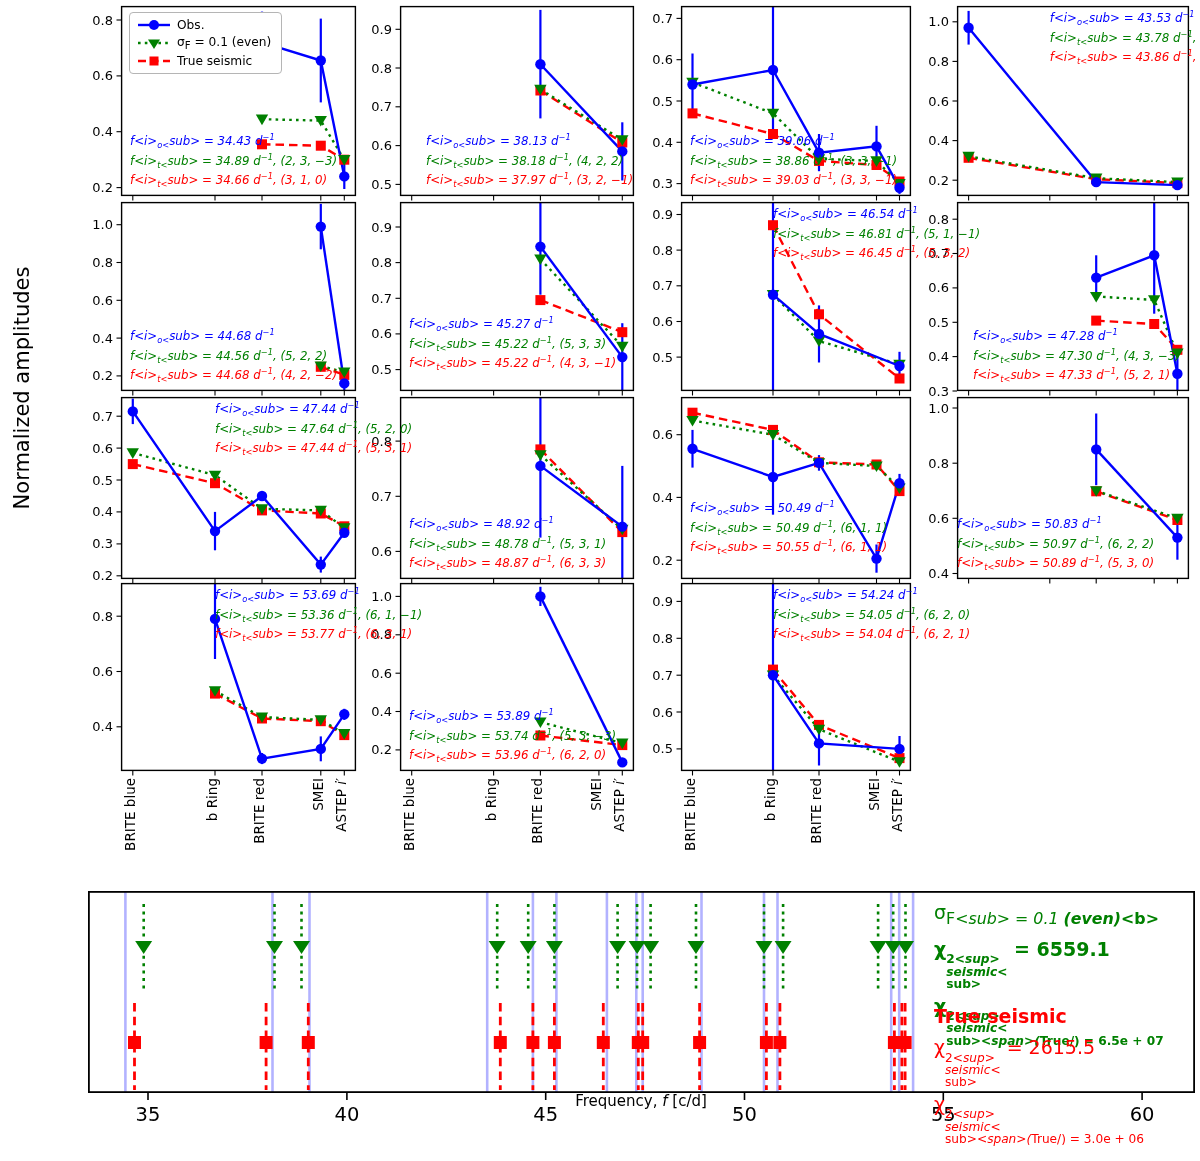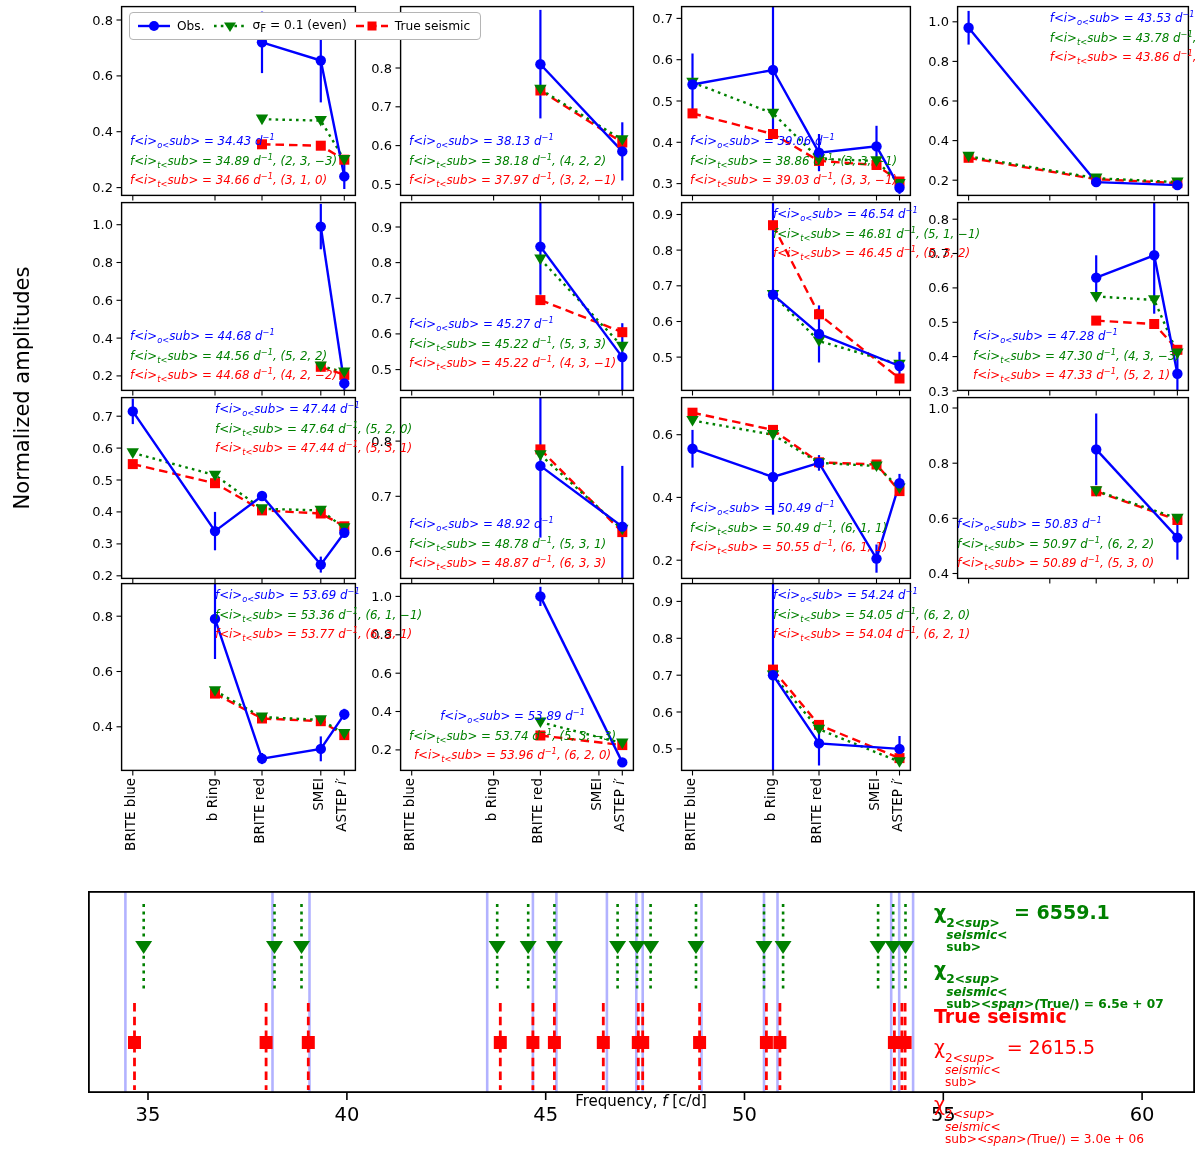--- a/index.html
+++ b/index.html
@@ -5,21 +5,21 @@
   html,body{margin:0;padding:0;background:#fff;}
   body{width:1200px;height:1161px;position:relative;font-family:"DejaVu Sans",sans-serif;color:#000;}
   .cell{position:absolute;}
   .cell svg{display:block;}
   .ylabel{position:absolute;left:22px;top:388px;transform:translate(-50%,-50%) rotate(-90deg);
           font-size:21px;white-space:nowrap;}
   .xlabel{position:absolute;left:641px;top:1092px;transform:translateX(-50%);font-size:15px;white-space:nowrap;}
   .ann{position:absolute;font-size:11.8px;line-height:1.38;white-space:nowrap;z-index:4;}
   .ann sub,.ann sup{font-size:70%;}
   .legend{position:absolute;left:8px;top:6px;background:#fff;border:1px solid #b5b5b5;border-radius:4px;
-          padding:5px 10px 5px 8px;display:flex;flex-direction:row;gap:9px;font-size:12.2px;z-index:5;}
+          padding:5px 10px 5px 8px;display:flex;flex-direction:column;gap:3px;font-size:12.2px;z-index:5;}
   .lrow{display:flex;align-items:center;gap:7px;white-space:nowrap;}
   .xcat{position:absolute;white-space:nowrap;font-size:13.5px;transform:rotate(-90deg) translateX(-100%);
         transform-origin:0 0;line-height:16px;}
   .bann{position:absolute;white-space:nowrap;font-size:19px;line-height:31px;z-index:4;}
   .bann.green{color:#008000;}
   .bann.red{color:#ff0000;}
   .ss{display:inline-grid;justify-items:start;font-size:64%;line-height:1.02;vertical-align:-0.62em;}
   .ss sup,.ss sub{display:block;font-size:100%;vertical-align:baseline;position:static;}
   #freqpanel{position:absolute;}
   svg text{fill:#000;font-family:"DejaVu Sans",sans-serif;}
@@ -132,21 +132,21 @@
             <path d="M140.4,58.2 L 222.3,145.4" fill="none" stroke="#0000ff" stroke-width="2.4"></path>
             <rect x="135.4" y="79.5" width="10" height="10" fill="#ff0000"></rect>
             <rect x="217.3" y="131.5" width="10" height="10" fill="#ff0000"></rect>
             <path d="M134.20000000000002,78.7673469387755 L146.6,78.7673469387755 L140.4,89.3673469387755 Z" fill="#008000"></path>
             <path d="M216.1,129.17551020408163 L228.49999999999997,129.17551020408163 L222.29999999999998,139.77551020408163 Z" fill="#008000"></path>
             <circle cx="140.4" cy="58.2" r="5.2" fill="#0000ff"></circle>
             <circle cx="222.3" cy="145.4" r="5.2" fill="#0000ff"></circle>
           </g>
           <rect x="0.6" y="0.6" width="232.8" height="188.8" fill="none" stroke="#000" stroke-width="1.4"></rect>
         </svg>
-        <div class="ann" style="left: 9px; bottom: 5px;">
+        <div class="ann" style="left: 26px; bottom: 5px;">
           <div style="color:#0000ff"><i>f&lt;<i>i&gt;<sub>o&lt;</sub></i>sub&gt; = 38.13 d<sup>−1</sup></i></div>
           <div style="color:#008000"><i><i>f&lt;<i>i&gt;<sub>t&lt;</sub></i>sub&gt; = 38.18 d<sup>−1</sup>, (4, 2, 2)</i></i></div>
           <div style="color:#ff0000"><i><i><i>f&lt;<i>i&gt;<sub>t&lt;</sub></i>sub&gt; = 37.97 d<sup>−1</sup>, (3, 2, −1)</i></i></i></div>
         </div>
       </div>
       <div class="cell" style="left: 681px; top: 6px; width: 230px; height: 190px;">
         <svg width="230" height="190" style="overflow:visible">
           <defs>
             <clipPath id="clip2">
               <rect x="0" y="0" width="230" height="190"></rect>
@@ -723,21 +723,21 @@
             <path d="M140.4,13.4 L 222.3,179.4" fill="none" stroke="#0000ff" stroke-width="2.4"></path>
             <rect x="135.4" y="147.5" width="10" height="10" fill="#ff0000"></rect>
             <rect x="217.3" y="157.1" width="10" height="10" fill="#ff0000"></rect>
             <path d="M134.20000000000002,134.48163265306124 L146.6,134.48163265306124 L140.4,145.08163265306123 Z" fill="#008000"></path>
             <path d="M216.1,155.58367346938775 L228.49999999999997,155.58367346938775 L222.29999999999998,166.18367346938774 Z" fill="#008000"></path>
             <circle cx="140.4" cy="13.4" r="5.2" fill="#0000ff"></circle>
             <circle cx="222.3" cy="179.4" r="5.2" fill="#0000ff"></circle>
           </g>
           <rect x="0.6" y="0.6" width="232.8" height="186.8" fill="none" stroke="#000" stroke-width="1.4"></rect>
         </svg>
-        <div class="ann" style="left: 9px; bottom: 5px; text-align: center;">
+        <div class="ann" style="left: 9px; bottom: 5px;">
           <div style="color:#0000ff"><i>f&lt;<i>i&gt;<sub>o&lt;</sub></i>sub&gt; = 53.89 d<sup>−1</sup></i></div>
           <div style="color:#008000"><i><i>f&lt;<i>i&gt;<sub>t&lt;</sub></i>sub&gt; = 53.74 d<sup>−1</sup>, (5, 3, −3)</i></i></div>
           <div style="color:#ff0000"><i><i><i>f&lt;<i>i&gt;<sub>t&lt;</sub></i>sub&gt; = 53.96 d<sup>−1</sup>, (6, 2, 0)</i></i></i></div>
         </div>
         <div class="xcat" style="left: 0.7px; top: 195px;">BRITE blue</div>
         <div class="xcat" style="left: 82.6px; top: 195px;">b Ring</div>
         <div class="xcat" style="left: 129.4px; top: 195px;">BRITE red</div>
         <div class="xcat" style="left: 187.9px; top: 195px;">SMEI</div>
         <div class="xcat" style="left: 211.3px; top: 195px;">ASTEP <i>i</i>′</div>
       </div>
@@ -879,20 +879,21 @@
         <text x="258.9" y="230" text-anchor="middle" font-size="19.5">40</text>
         <line x1="457.7" y1="202" x2="457.7" y2="209" stroke="#000" stroke-width="1.6"></line>
         <text x="457.7" y="230" text-anchor="middle" font-size="19.5">45</text>
         <line x1="656.5" y1="202" x2="656.5" y2="209" stroke="#000" stroke-width="1.6"></line>
         <text x="656.5" y="230" text-anchor="middle" font-size="19.5">50</text>
         <line x1="855.3" y1="202" x2="855.3" y2="209" stroke="#000" stroke-width="1.6"></line>
         <text x="855.3" y="230" text-anchor="middle" font-size="19.5">55</text>
         <line x1="1054.1" y1="202" x2="1054.1" y2="209" stroke="#000" stroke-width="1.6"></line>
         <text x="1054.1" y="230" text-anchor="middle" font-size="19.5">60</text>
       </svg><div class="bann green" style="left: 846px; top: 6px;">
+        <div>σ<sub>F&lt;<i>sub&gt; = 0.1 <b>(even)&lt;</b></i><b>b&gt;</b></sub></div>
         <div><b>χ<span class="ss">
               <sup>2&lt;<i>sup&gt;<sub>seismic&lt;</sub></i>sub&gt;</sup>
             </span> = 6559.1</b></div>
         <div><b>χ<span class="ss">
               <sup>2&lt;<i>sup&gt;<sub>seismic&lt;</sub></i>sub&gt;&lt;<i>span&gt;(</i>True/) = 6.5e + 07</sup>
             </span></b></div>
       </div><div class="bann red" style="left: 846px; top: 110px;">
         <div><b>True seismic</b></div>
         <div>χ<span class="ss">
             <sup>2&lt;<i>sup&gt;<sub>seismic&lt;</sub></i>sub&gt;</sup>

